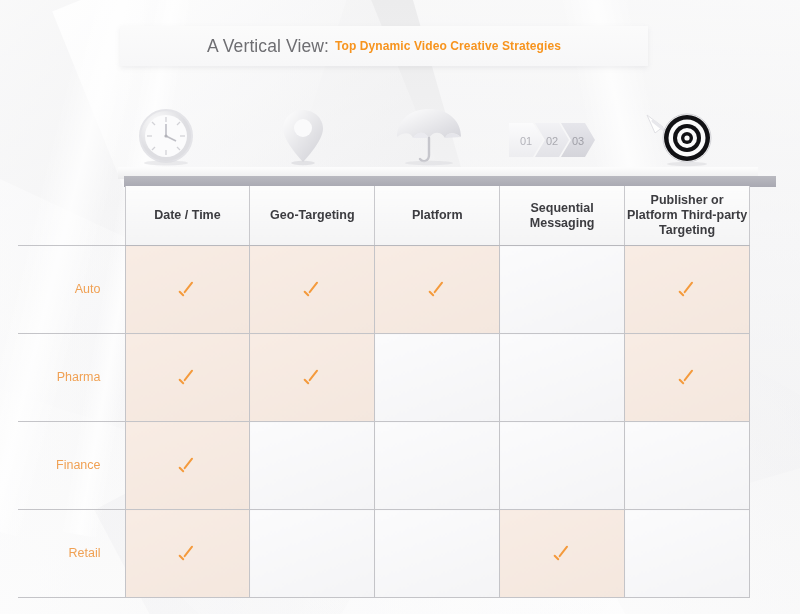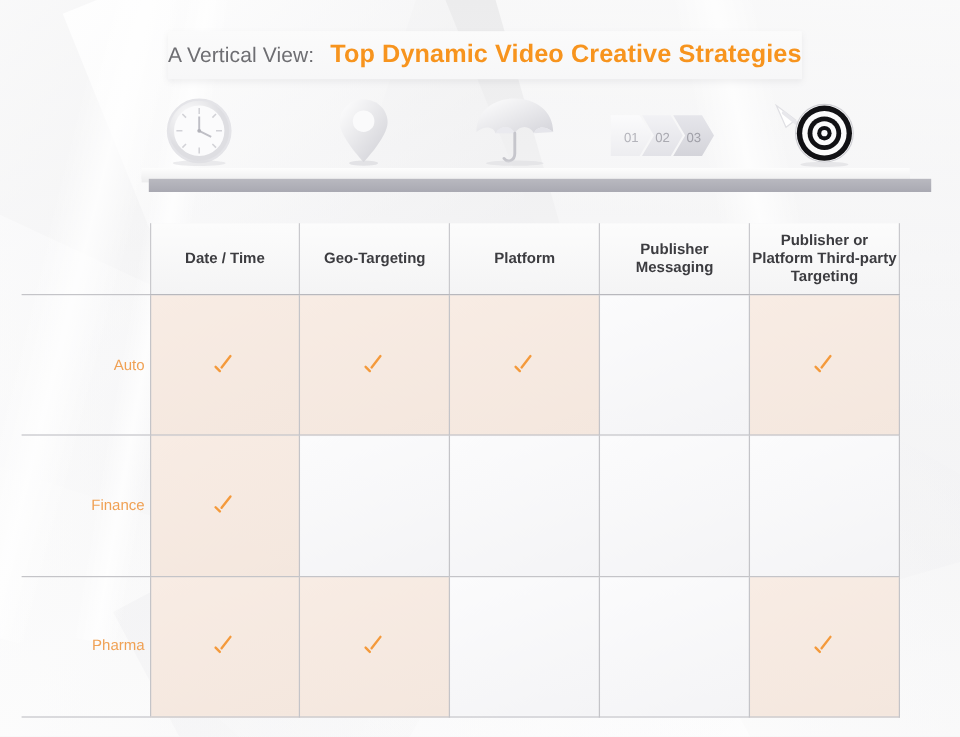--- a/index.html
+++ b/index.html
@@ -34,30 +34,30 @@
       background:linear-gradient(140deg,rgba(255,255,255,.55),rgba(228,228,232,.06));
       transform:rotate(42deg);}
   .ray{position:absolute;top:-160px;width:70px;height:700px;
        background:linear-gradient(90deg,rgba(255,255,255,0),rgba(255,255,255,.75),rgba(255,255,255,0));}
   .r1{left:40px;transform:rotate(14deg);}
   .r2{left:120px;transform:rotate(10deg);width:40px;}
   .r3{right:130px;transform:rotate(-12deg);}
 
   
   #title-panel{
-    position:absolute;left:140px;top:26px;width:528px;height:40px;
+    position:absolute;left:120px;top:26px;width:528px;height:40px;
     background:linear-gradient(180deg,#fbfbfb 0%,#f7f7f8 100%);
     box-shadow:0 2px 5px rgba(120,120,130,.10);
-    display:flex;align-items:center;justify-content:space-between;
+    display:flex;align-items:center;justify-content:center;
   }
   #title-panel .t-plain{font-size:17.5px;color:#6e6e72;letter-spacing:.1px;}
-  #title-panel .t-bold{font-size:21px;color:#f7941e;font-weight:bold;letter-spacing:.1px;}
-
-  
-  #shelf-wrap{position:absolute;left:118px;top:80px;width:640px;height:82px;}
+  #title-panel .t-bold{font-size:12px;color:#f7941e;font-weight:bold;letter-spacing:.1px;}
+
+  
+  #shelf-wrap{position:absolute;left:118px;top:107px;width:640px;height:82px;}
   .icon-slot{position:absolute;bottom:22px;width:120px;height:62px;
              display:flex;align-items:flex-end;justify-content:center;}
   #shelf-top{position:absolute;left:0;bottom:10px;width:640px;height:12px;
     background:linear-gradient(180deg,#fdfdfd,#ededee);}
   #shelf-edge{position:absolute;left:6px;bottom:2px;width:652px;height:11px;
     background:linear-gradient(180deg,#b9b9c0,#a9a9b2);}
   #shelf-face{position:absolute;left:0;bottom:13px;width:640px;height:4px;
     background:linear-gradient(180deg,#f6f6f7,#e9e9ea);}
 
   
@@ -70,21 +70,21 @@
   .hdr-blank{background:transparent;border:none;}
   thead th.colhead{
     height:59px;
     font-size:12.5px;font-weight:bold;color:#3c3c40;line-height:15px;
     text-align:center;vertical-align:middle;
     background:linear-gradient(180deg,#fcfcfc 0%,#f4f4f5 100%);
     border-left:1px solid #c9c9cd;border-right:1px solid #c9c9cd;
     border-bottom:1px solid #b8b8bd;
   }
   tbody td.rowlabel{
-    text-align:right;padding-right:4px;
+    text-align:right;padding-right:24px;
     font-size:12.5px;color:#f0a154;line-height:15px;
     border-top:1px solid #c4c4c8;
     background:transparent;
   }
   tbody tr:last-child td.rowlabel{border-bottom:1px solid #c4c4c8;}
   tbody td.cell{
     height:58px;text-align:center;vertical-align:middle;
     border:1px solid #c4c4c8;
     background:linear-gradient(160deg,#fbfbfc 0%,#f4f4f6 100%);
   }
@@ -234,44 +234,52 @@
         <col>
         <col>
         <col>
     </colgroup>
     <thead>
       <tr>
         <th class="hdr-blank"></th>
         <th class="colhead">Date / Time</th>
         <th class="colhead">Geo-Targeting</th>
         <th class="colhead">Platform</th>
-        <th class="colhead">Publisher Messaging</th>
+        <th class="colhead">Sequential Messaging</th>
         <th class="colhead">Publisher or Platform Third-party Targeting</th>
       </tr>
     </thead>
     <tbody id="tbody">
         <tr>
           <td class="rowlabel">Auto</td>
           <td class="cell on"><span class="chk"></span></td>
           <td class="cell on"><span class="chk"></span></td>
           <td class="cell on"><span class="chk"></span></td>
           <td class="cell"></td>
           <td class="cell on"><span class="chk"></span></td>
         </tr>
         <tr>
+          <td class="rowlabel">Pharma</td>
+          <td class="cell on"><span class="chk"></span></td>
+          <td class="cell on"><span class="chk"></span></td>
+          <td class="cell"></td>
+          <td class="cell"></td>
+          <td class="cell on"><span class="chk"></span></td>
+        </tr>
+        <tr>
           <td class="rowlabel">Finance</td>
           <td class="cell on"><span class="chk"></span></td>
           <td class="cell"></td>
           <td class="cell"></td>
           <td class="cell"></td>
           <td class="cell"></td>
         </tr>
         <tr>
-          <td class="rowlabel">Pharma</td>
-          <td class="cell on"><span class="chk"></span></td>
-          <td class="cell on"><span class="chk"></span></td>
-          <td class="cell"></td>
-          <td class="cell"></td>
-          <td class="cell on"><span class="chk"></span></td>
+          <td class="rowlabel">Retail</td>
+          <td class="cell on"><span class="chk"></span></td>
+          <td class="cell"></td>
+          <td class="cell"></td>
+          <td class="cell on"><span class="chk"></span></td>
+          <td class="cell"></td>
         </tr>
       </tbody>
   </table>
 </div>
 
 </body></html>

